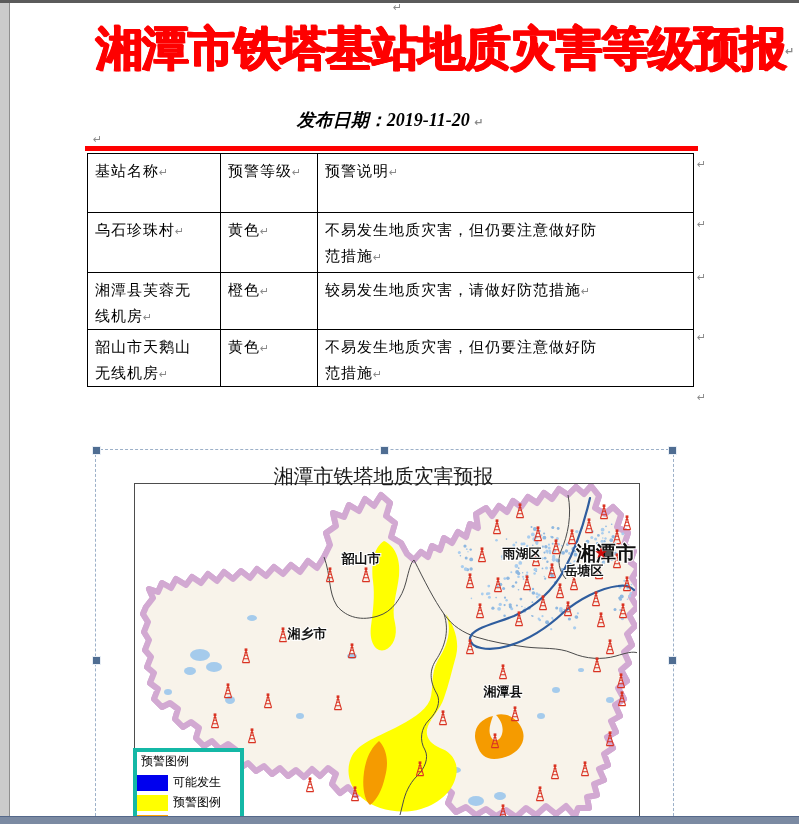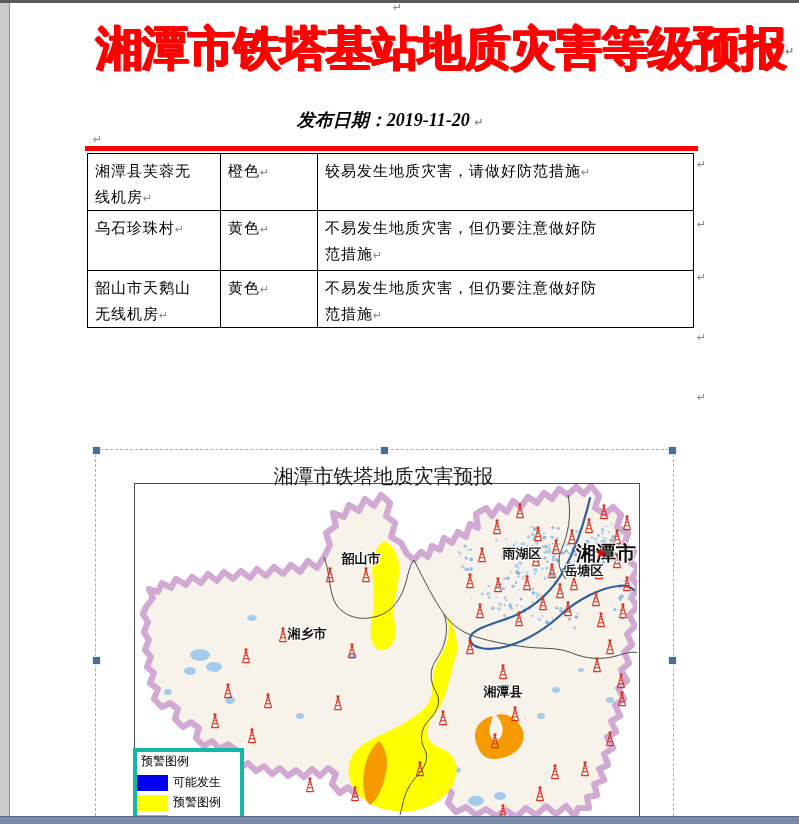--- a/index.html
+++ b/index.html
@@ -66,31 +66,36 @@
 <div class="abs" id="date-line"><span>发布日期：</span><span>2019-11-20</span> <span class="pmark">↵</span></div>
 <div class="abs" id="red-divider"></div>
 
 <table class="abs" id="warn-table">
   <colgroup>
       <col style="width:133px">
       <col style="width:97px">
       <col style="width:376px">
     </colgroup>
   <tbody>
-  <tr style="height:53px">
-    <td><span>湘潭县芙蓉无
-线机房</span><span class="pmark">↵</span></td>
-    <td><span>橙色</span><span class="pmark">↵</span></td>
-    <td><span>较易发生地质灾害，请做好防范措施</span><span class="pmark">↵</span></td>
+      <tr style="height:59px">
+    <td><span>基站名称</span><span class="pmark">↵</span></td>
+    <td><span>预警等级</span><span class="pmark">↵</span></td>
+    <td><span>预警说明</span><span class="pmark">↵</span></td>
   </tr>
   <tr style="height:60px">
     <td><span>乌石珍珠村</span><span class="pmark">↵</span></td>
     <td><span>黄色</span><span class="pmark">↵</span></td>
     <td><span>不易发生地质灾害，但仍要注意做好防
 范措施</span><span class="pmark">↵</span></td>
+  </tr>
+  <tr style="height:53px">
+    <td><span>湘潭县芙蓉无
+线机房</span><span class="pmark">↵</span></td>
+    <td><span>橙色</span><span class="pmark">↵</span></td>
+    <td><span>较易发生地质灾害，请做好防范措施</span><span class="pmark">↵</span></td>
   </tr>
   <tr style="height:55px">
     <td><span>韶山市天鹅山
 无线机房</span><span class="pmark">↵</span></td>
     <td><span>黄色</span><span class="pmark">↵</span></td>
     <td><span>不易发生地质灾害，但仍要注意做好防
 范措施</span><span class="pmark">↵</span></td>
   </tr>
 </tbody>
   </table>

